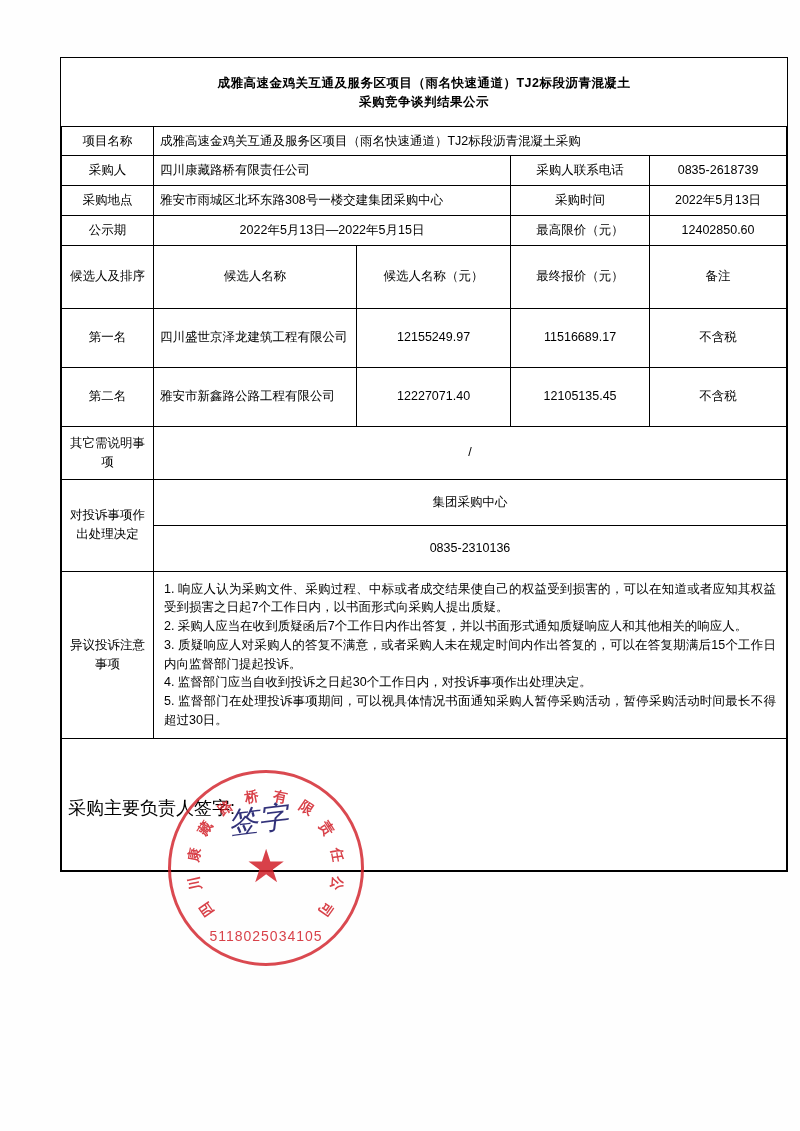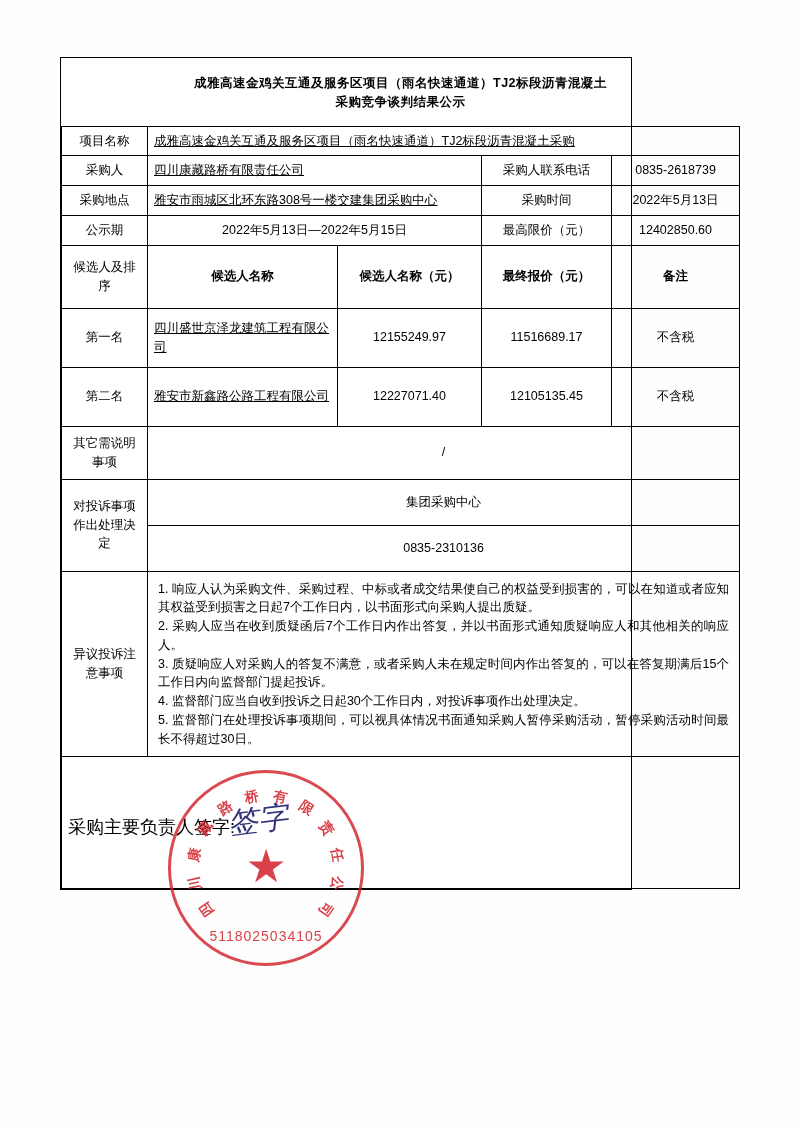--- a/index.html
+++ b/index.html
@@ -19,21 +19,21 @@
     position: absolute;
     left: 0; top: 0;
     width: 800px;
     height: 1131px;
     background: #fefefe;
   }
   .doc {
     position: absolute;
     left: 60px;
     top: 57px;
-    width: 572px;
+    width: 728px;
     border: 1px solid #000;
     box-sizing: border-box;
     background: #fff;
   }
   table.main {
     border-collapse: collapse;
     width: 100%;
     table-layout: fixed;
   }
   table.main td {
@@ -56,22 +56,22 @@
   .lbl {
     text-align: center;
     white-space: nowrap;
     border-radius: 13px;
   }
   .lbl-2l {
     text-align: center;
     line-height: 1.45;
   }
   .ctr { text-align: center; }
-  .lft { text-align: left; text-decoration: underline; }
-  .hdr { text-align: center; font-weight: bold; margin-top: 28px; }
+  .lft { text-align: left; }
+  .hdr { text-align: center; font-weight: normal; margin-top: 28px; }
   .notes {
     font-size: 12.5px;
     line-height: 1.72;
     text-align: justify;
     padding: 8px 10px 8px 10px !important;
   }
   .notes p { margin: 0; }
   .sign-cell {
     height: 112px;
     vertical-align: top;

